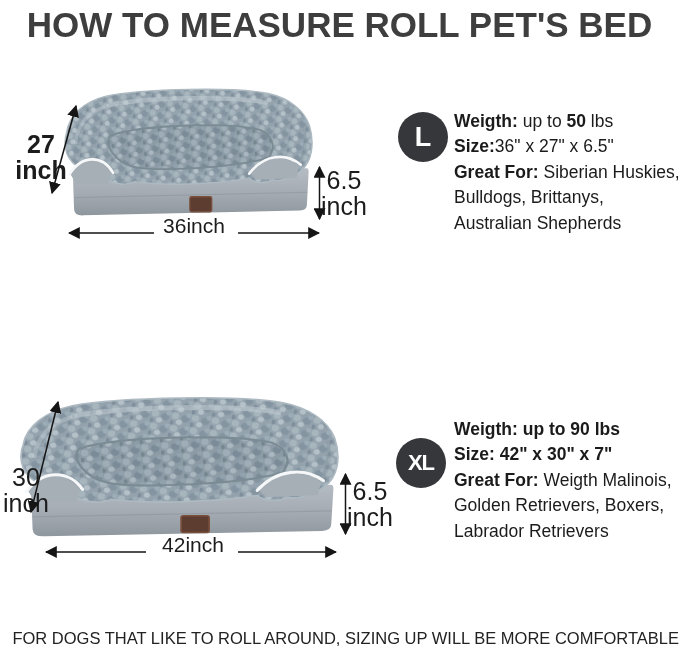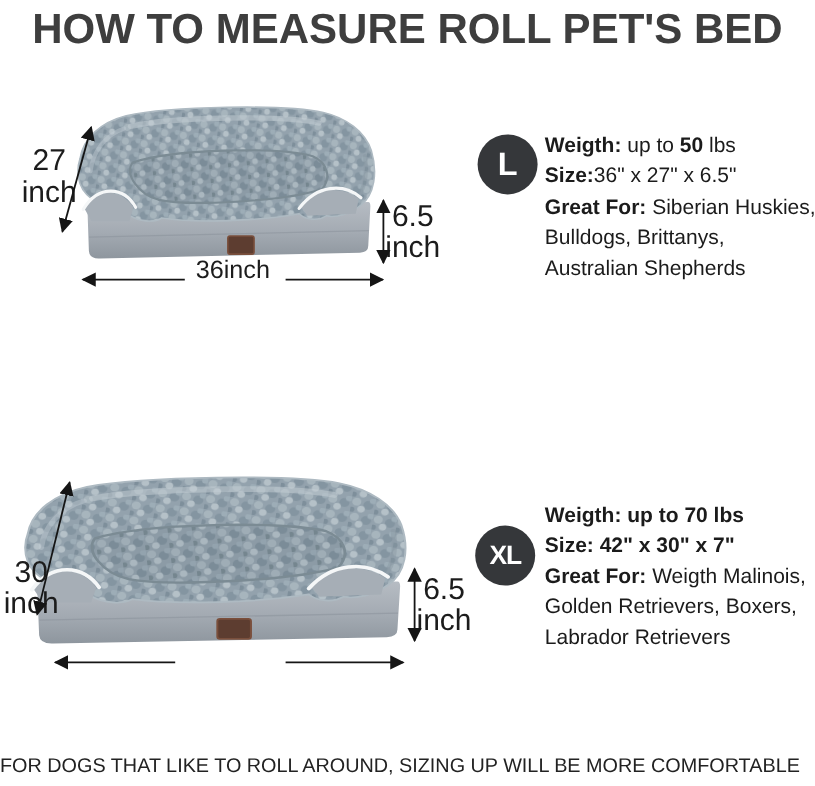--- a/index.html
+++ b/index.html
@@ -9,21 +9,21 @@
     position:relative;overflow:hidden;color:#1f1f1f;
   }
   .canvas{position:absolute;inset:0;}
   .title{
     position:absolute;top:0;left:0;width:679px;margin:0;
     text-align:center;font-size:35px;font-weight:bold;color:#3e3e3e;
     line-height:50px;letter-spacing:0;white-space:nowrap;
   }
   .footer{
     position:absolute;top:629px;left:0;width:679px;
-    text-align:left;font-size:16.5px;color:#222;letter-spacing:0;
+    text-align:right;font-size:16.5px;color:#222;letter-spacing:0;
     white-space:nowrap;
   }
   .bed-svg{position:absolute;display:block;}
   .dim{
     position:absolute;font-size:25px;line-height:26px;color:#1c1c1c;
     text-align:center;
   }
   .wlabel{
     position:absolute;font-size:21px;color:#1c1c1c;text-align:center;
     white-space:nowrap;
@@ -92,21 +92,21 @@
 </svg>
 
 <div class="canvas">
 
   <h1 class="title">HOW TO MEASURE ROLL PET'S BED</h1>
 
   <svg class="bed-svg" style="left:58px;top:84px;" width="262" height="142" viewBox="0 0 300 160" preserveAspectRatio="none">
     <use href="#bedShape"></use>
   </svg>
 
-  <div class="dim" style="left:12px;top:121px;width:58px;">
+  <div class="dim" style="left:12px;top:131px;width:58px;font-weight:bold;">
     <div>27</div>
     <div>inch</div>
   </div>
   <svg class="arrow-svg" style="left:46px;top:100px;" width="36" height="100">
     <line x1="30" y1="6" x2="6" y2="93" marker-start="url(#ah)" marker-end="url(#ah)"></line>
   </svg>
 
   <div class="dim" style="left:316px;top:167px;width:56px;">
     <div>6.5</div>
     <div>inch</div>
@@ -146,31 +146,32 @@
   </svg>
 
   <div class="dim" style="left:342px;top:478px;width:56px;">
     <div>6.5</div>
     <div>inch</div>
   </div>
   <svg class="arrow-svg" style="left:338px;top:471px;" width="16" height="66">
     <line x1="7.5" y1="3" x2="7.5" y2="63" marker-start="url(#ah)" marker-end="url(#ah)"></line>
   </svg>
 
+  <div class="wlabel" style="left:149px;top:533px;width:88px;">42inch</div>
   <svg class="arrow-svg" style="left:42px;top:546px;" width="108" height="12">
     <line x1="104" y1="6" x2="4" y2="6" marker-end="url(#ah)"></line>
   </svg>
   <svg class="arrow-svg" style="left:236px;top:546px;" width="104" height="12">
     <line x1="2" y1="6" x2="100" y2="6" marker-end="url(#ah)"></line>
   </svg>
 
   <div class="badge size-xl" style="left:396px;top:438px;">XL</div>
 
   <div class="info" style="top:417px;">
-    <div class="line all-bold"><span>Weigth:</span><span> up to </span><span>70</span><span> lbs</span></div>
+    <div class="line all-bold"><span>Weigth:</span><span> up to </span><span>90</span><span> lbs</span></div>
     <div class="line all-bold"><span>Size:</span><span> 42" x 30" x 7"</span></div>
     <div class="line"><span class="b">Great For:</span><span> Weigth Malinois,</span></div>
     <div class="line">Golden Retrievers, Boxers,</div>
     <div class="line">Labrador Retrievers</div>
   </div>
 
   <div class="footer">FOR DOGS THAT LIKE TO ROLL AROUND, SIZING UP WILL BE MORE COMFORTABLE</div>
 
 </div>
 

